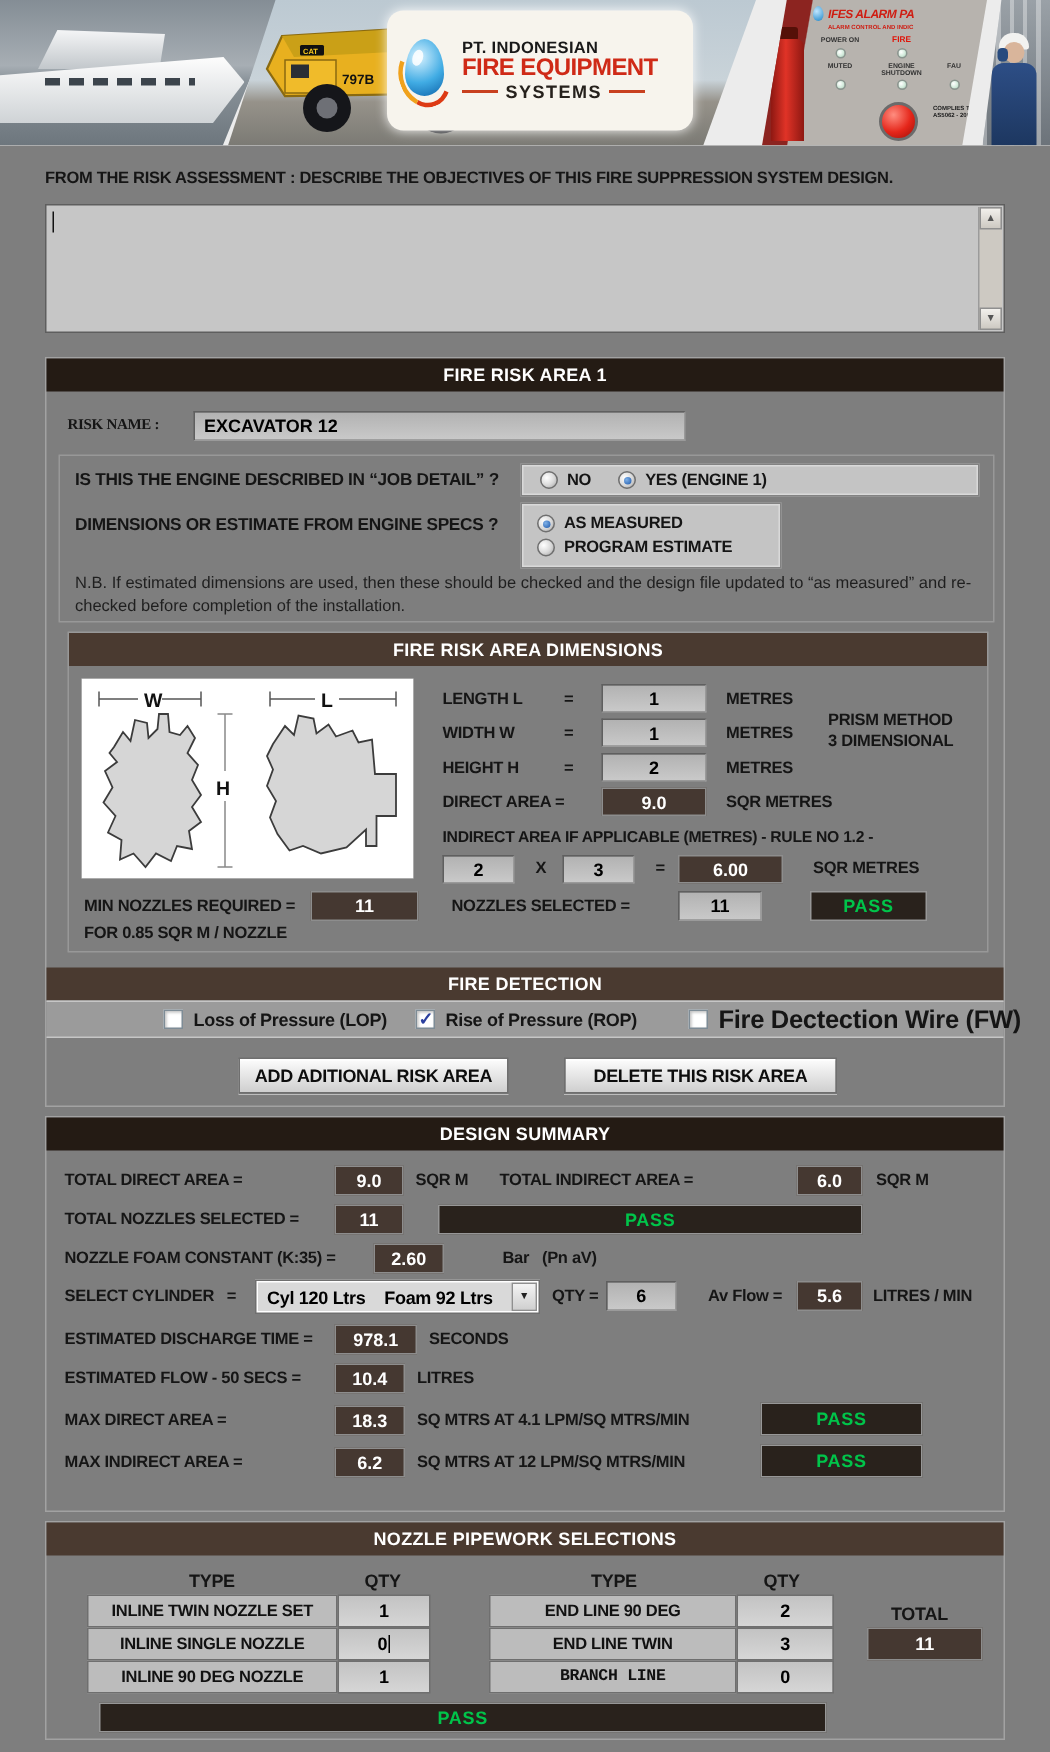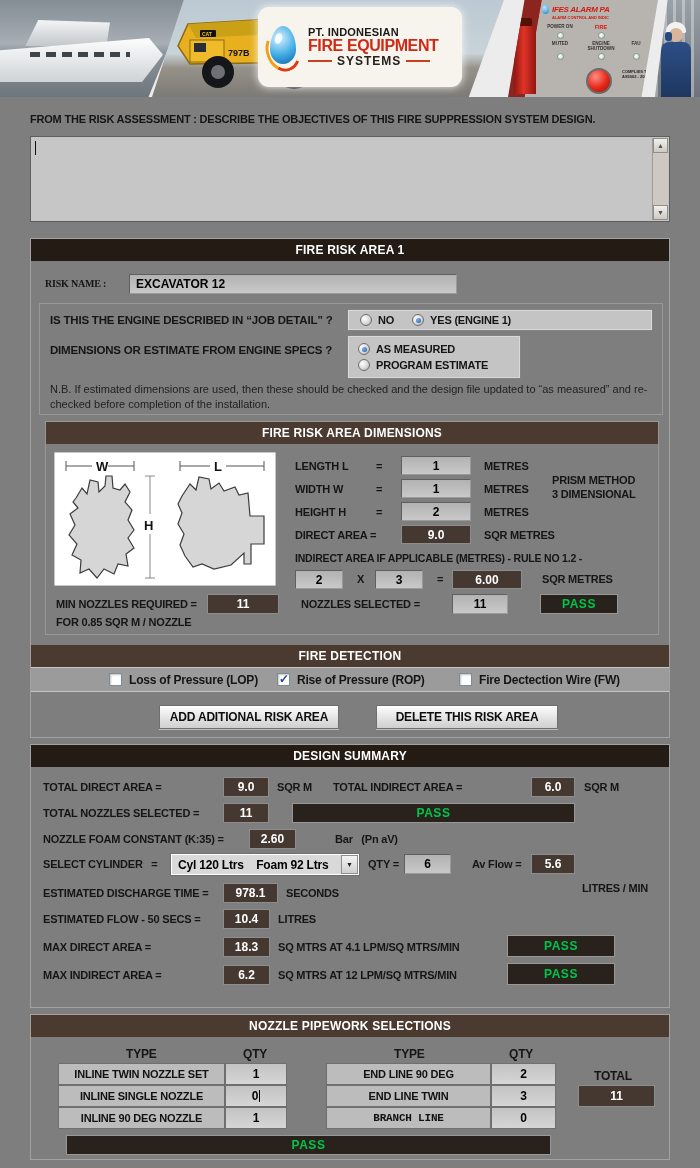--- a/index.html
+++ b/index.html
@@ -317,21 +317,21 @@
       <div class="ritem" style="position:absolute; left:78px; gap:7px;">
         <span class="cb"></span>
         <span class="blabel" style="font-size:12px;">Loss of Pressure (LOP)</span>
       </div>
       <div class="ritem" style="position:absolute; left:246px; gap:7px;">
         <span class="cb checked"></span>
         <span class="blabel" style="font-size:12px;">Rise of Pressure (ROP)</span>
       </div>
       <div class="ritem" style="position:absolute; left:428px; gap:7px;">
         <span class="cb"></span>
-        <span class="blabel" style="font-size:12px;">Fire Dectection Wire (FW)</span>
+        <span class="blabel" style="font-size:17px;">Fire Dectection Wire (FW)</span>
       </div>
     </div>
     <div class="abs btn3d" style="left:128px; top:466px; width:180px; height:24px;">ADD ADITIONAL RISK AREA</div>
     <div class="abs btn3d" style="left:345px; top:466px; width:182px; height:24px;">DELETE THIS RISK AREA</div>
   </div>
 
   <div class="panel" style="left:30px; top:744px; width:640px; height:264px;">
     <div class="section-hdr hdr-dark">DESIGN SUMMARY</div>
 
     <div class="abs blabel" style="left:12px; top:36px;">TOTAL DIRECT AREA =</div>
@@ -351,21 +351,21 @@
 
     <div class="abs blabel" style="left:12px; top:113px; white-space:pre;">SELECT CYLINDER   =</div>
     <div class="abs selbox" style="left:139px; top:108px; width:190px; height:23px;">
       <div class="seltext" style="white-space:pre;">Cyl 120 Ltrs    Foam 92 Ltrs</div>
       <div class="selarrow">▼</div>
     </div>
     <div class="abs blabel" style="left:337px; top:113px;">QTY =</div>
     <div class="abs lfield" style="left:373px; top:109px; width:47px; height:20px;">6</div>
     <div class="abs blabel" style="left:441px; top:113px;">Av Flow =</div>
     <div class="abs dfield" style="left:500px; top:109px; width:44px; height:20px;">5.6</div>
-    <div class="abs unit" style="left:551px; top:113px;margin-top:24px;">LITRES / MIN</div>
+    <div class="abs unit" style="left:551px; top:113px;">LITRES / MIN</div>
 
     <div class="abs blabel" style="left:12px; top:142px;">ESTIMATED DISCHARGE TIME =</div>
     <div class="abs dfield" style="left:192px; top:138px; width:55px; height:20px;">978.1</div>
     <div class="abs unit" style="left:255px; top:142px;">SECONDS</div>
 
     <div class="abs blabel" style="left:12px; top:168px;">ESTIMATED FLOW - 50 SECS =</div>
     <div class="abs dfield" style="left:192px; top:164px; width:47px; height:20px;">10.4</div>
     <div class="abs unit" style="left:247px; top:168px;">LITRES</div>
 
     <div class="abs blabel" style="left:12px; top:196px;">MAX DIRECT AREA =</div>

